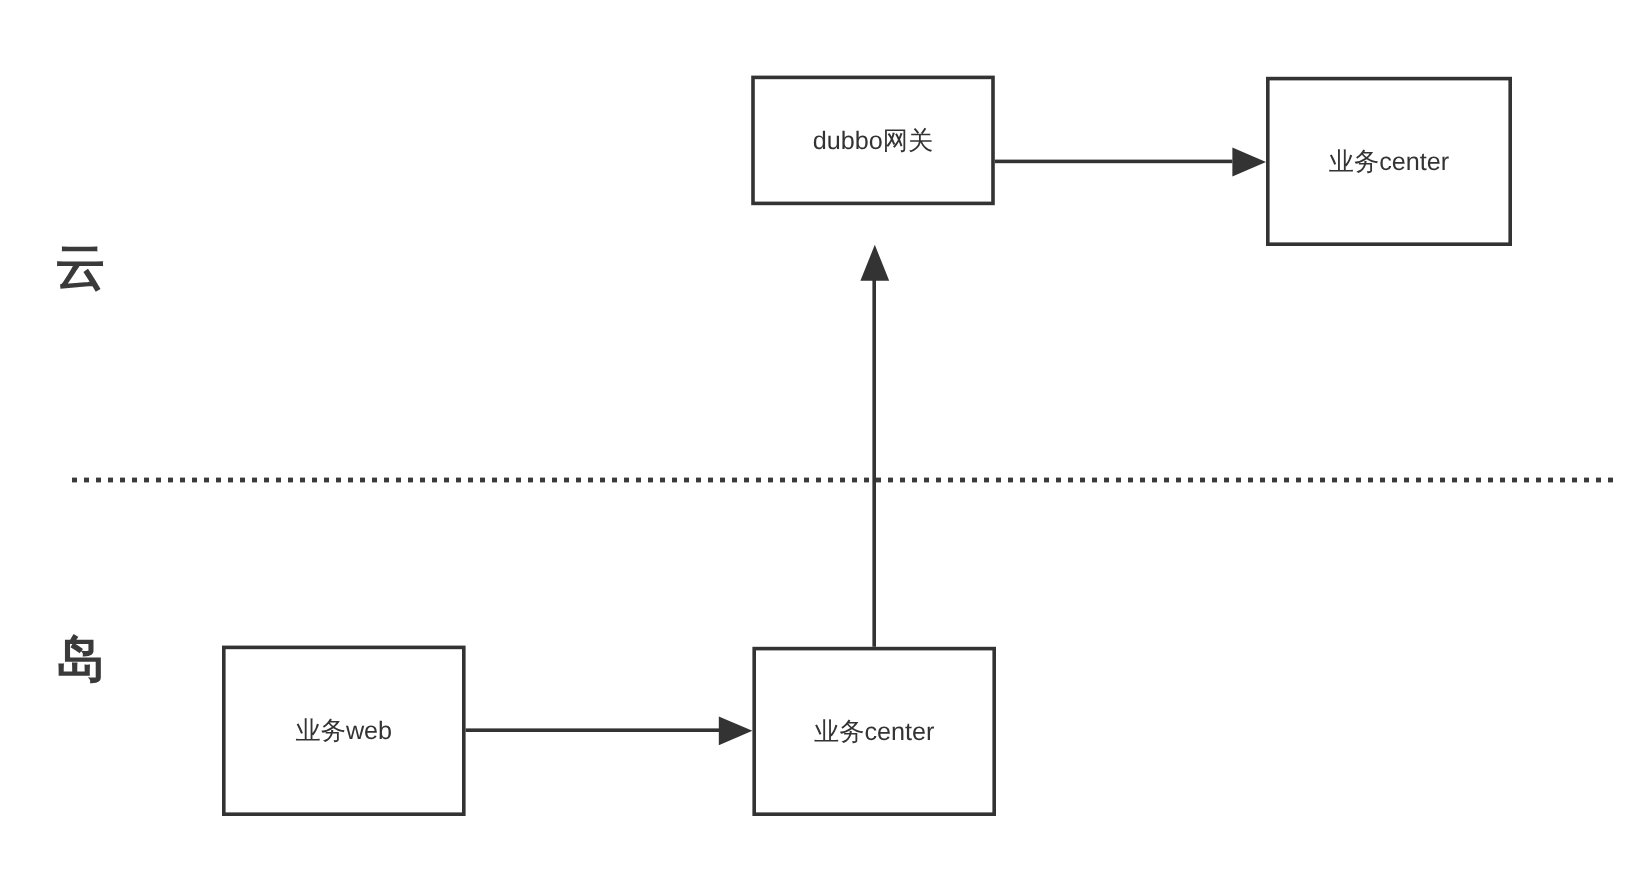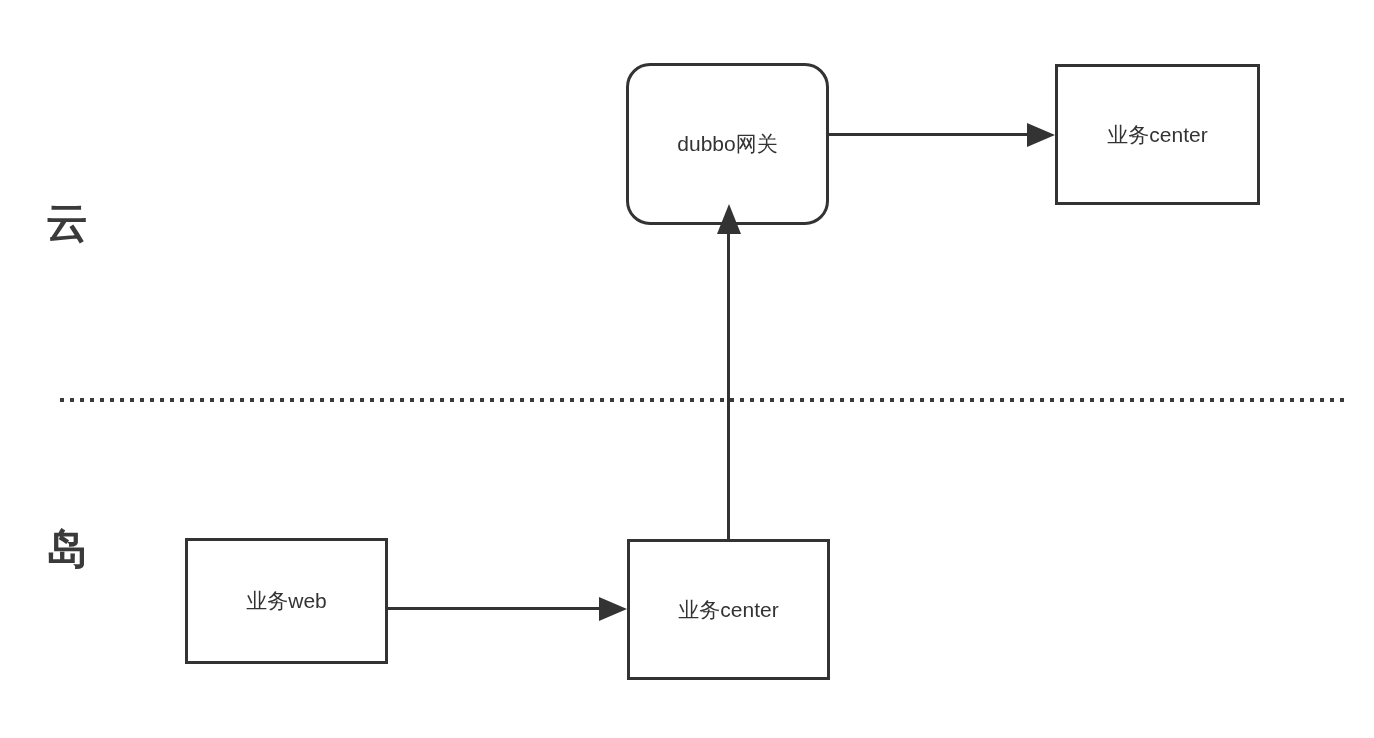--- a/index.html
+++ b/index.html
@@ -43,23 +43,23 @@
     box-sizing: border-box;
     background: #ffffff;
     border: 3px solid #333333;
     display: flex;
     align-items: center;
     justify-content: center;
     font-size: 21px;
     color: #333333;
     text-align: center;
   }
-  #node-dubbo-gateway      { left: 626px;  top: 63px;  width: 203px; height: 162px; border-radius: 24px; }
+  #node-dubbo-gateway      { left: 626px;  top: 63px;  width: 203px; height: 108px; }
   #node-center-cloud       { left: 1055px; top: 64px;  width: 205px; height: 141px; }
-  #node-web                { left: 185px;  top: 538px; width: 203px; height: 126px; justify-content: center; }
+  #node-web                { left: 185px;  top: 538px; width: 203px; height: 142px; justify-content: center; }
   #node-center-island      { left: 627px;  top: 539px; width: 203px; height: 141px; }
 
   .edge-line {
     position: absolute;
     background: #333333;
   }
   .edge-head {
     position: absolute;
     width: 0;
     height: 0;

